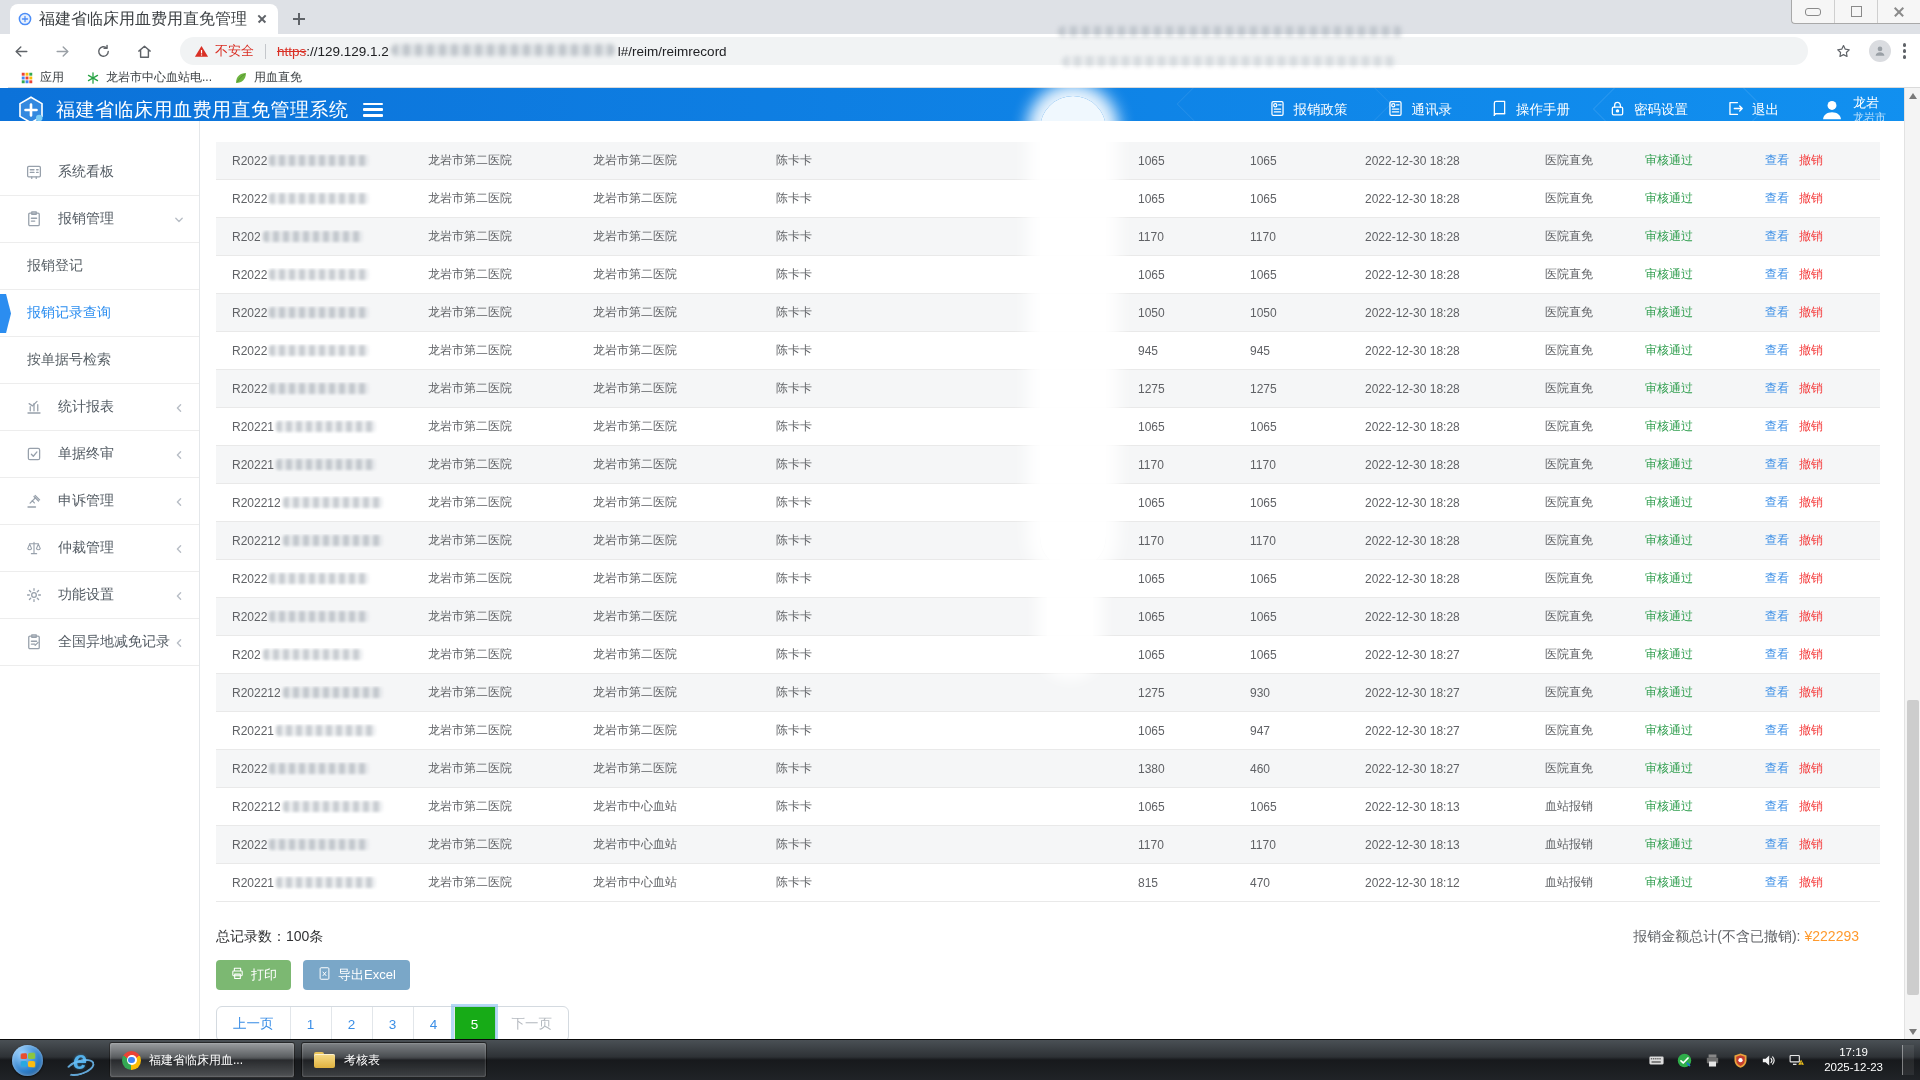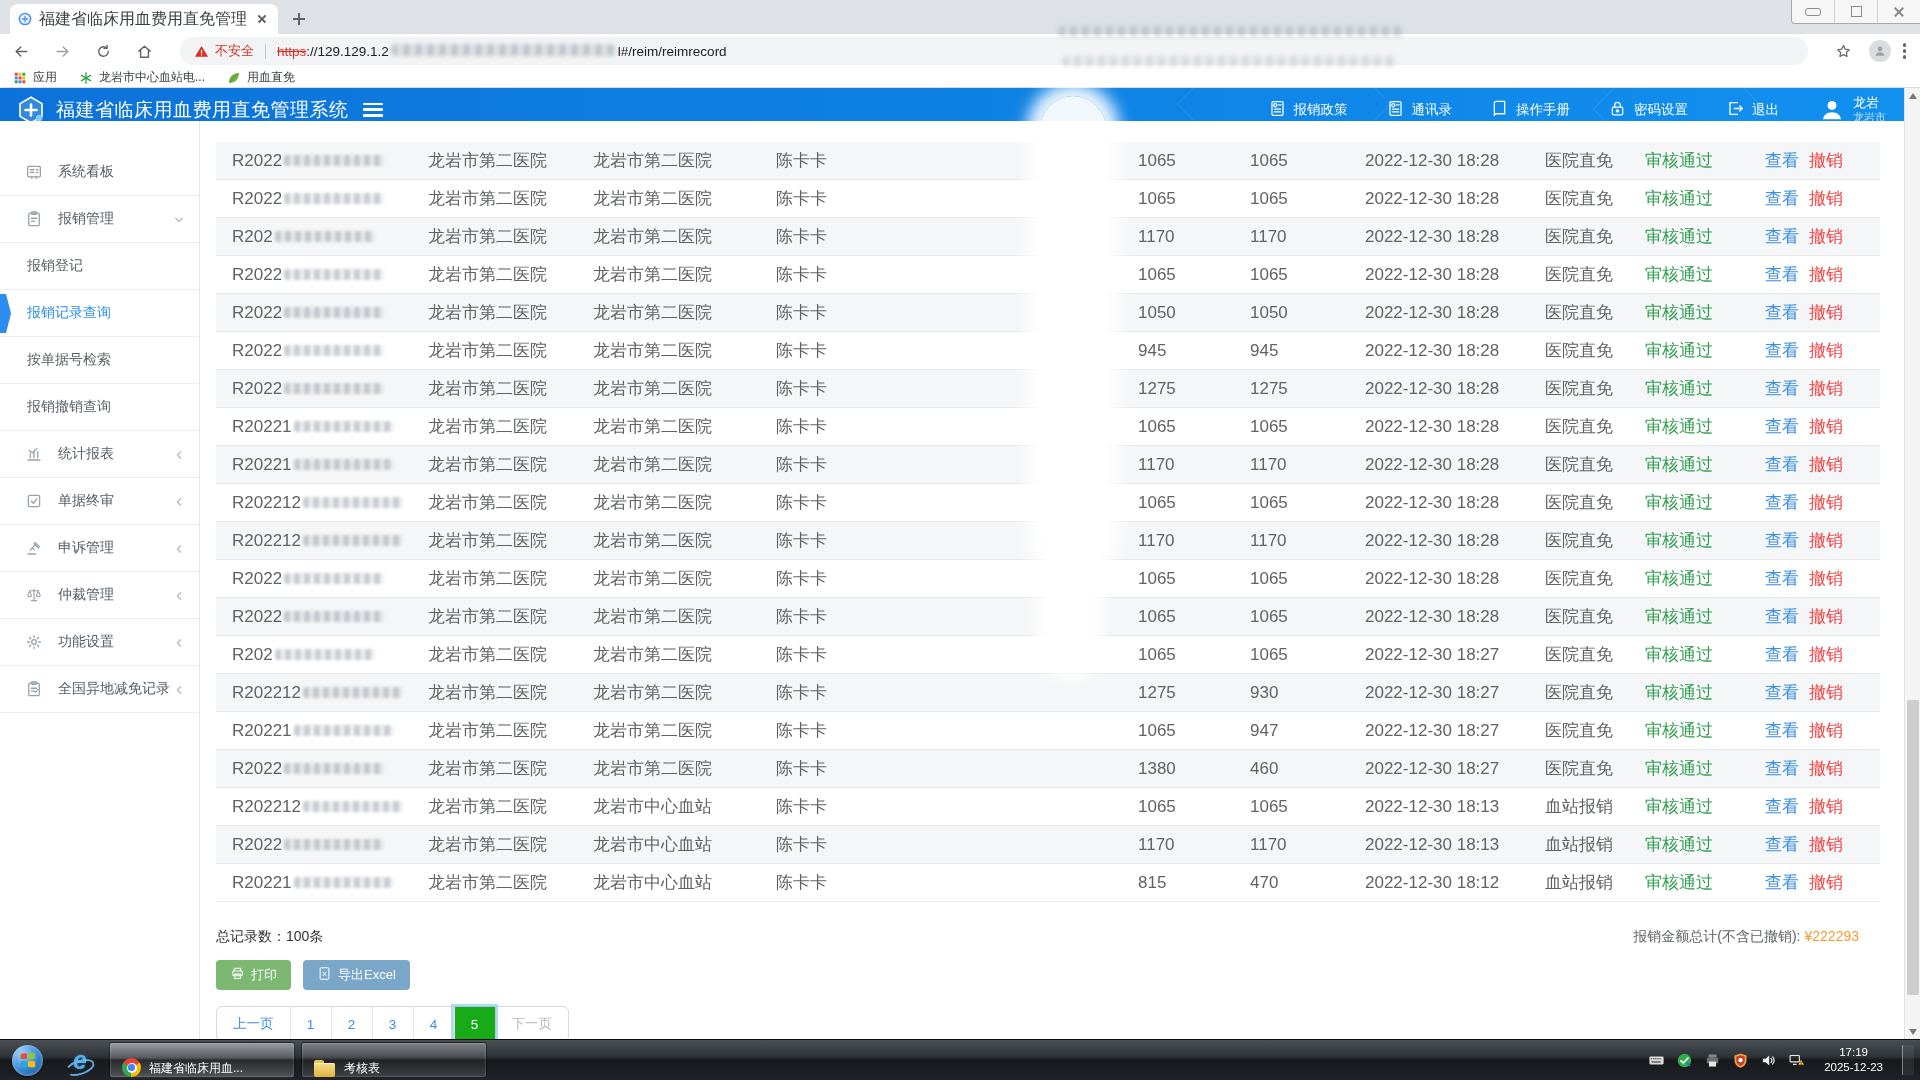--- a/index.html
+++ b/index.html
@@ -36,21 +36,21 @@
   .insecure{color:#d93025;font-size:13px;}
   .omni-sep{width:1px;height:15px;background:#c4c7cb;margin:0 5px;}
   .scheme-struck{color:#d93025;text-decoration:line-through;}
   .redact-inline{display:inline-block;width:225px;height:12px;border-radius:6px;margin:0 2px;background:repeating-linear-gradient(90deg,rgba(140,150,160,.5) 0 7px,rgba(205,210,216,.35) 7px 12px);filter:blur(2px);}
   .omni-right{display:flex;align-items:center;gap:12px;padding-right:6px;}
   .avatar-mini{width:22px;height:22px;border-radius:50%;background:#dadce0;display:flex;align-items:center;justify-content:center;color:#9aa0a6;}
   .avatar-mini svg{width:14px;height:14px;}
   .dots{display:flex;flex-direction:column;gap:2.6px;}
   .dots i{width:3.4px;height:3.4px;border-radius:50%;background:#5f6368;}
 
-  .bookmarks{position:absolute;top:68px;left:1px;right:0;height:20px;background:#fff;border-bottom:1px solid #dadada;display:flex;align-items:center;padding-left:12px;gap:22px;box-sizing:border-box;}
+  .bookmarks{position:absolute;top:68px;left:8px;right:0;height:20px;background:#fff;border-bottom:1px solid #dadada;display:flex;align-items:center;padding-left:12px;gap:22px;box-sizing:border-box;}
   .bm{display:flex;align-items:center;gap:6px;font-size:12px;color:#3c4043;}
   .bm-ic{width:14px;height:14px;display:flex;}
   .bm-ic svg{width:14px;height:14px;}
 
   
   .app-header{position:absolute;top:88px;left:0;right:0;height:43px;background:linear-gradient(90deg,#0c72d9,#1190f0);display:flex;align-items:center;padding:0 16px;color:#fff;box-sizing:border-box;overflow:hidden;}
   .app-header:before{content:"";position:absolute;right:180px;top:-40px;width:120px;height:120px;border:1px solid rgba(255,255,255,.10);transform:rotate(45deg);}
   .app-header:after{content:"";position:absolute;right:560px;top:-60px;width:150px;height:150px;border:1px solid rgba(255,255,255,.08);transform:rotate(45deg);}
   .logo{width:30px;height:30px;margin-right:10px;}
   .app-title{font-size:19px;letter-spacing:.5px;}
@@ -74,21 +74,21 @@
   .side-sub{height:47px;display:flex;align-items:center;border-bottom:1px solid #ededed;padding-left:27px;color:#5a6268;font-size:14px;position:relative;box-sizing:border-box;}
   .side-sub.active{color:#2b8df0;}
   .side-sub.active:before{content:"";position:absolute;left:0;top:4px;width:11px;height:39px;background:#2b8df0;clip-path:polygon(0 0,55% 0,100% 50%,55% 100%,0 100%);}
   .chev{width:12px;height:12px;color:#b8bec6;flex:none;}
   .chev svg{width:12px;height:12px;}
 
   .content{flex:1;position:relative;padding-top:21px;box-sizing:border-box;}
 
   
   .tbody{margin:0 24px 0 16px;}
-  .trow{display:flex;align-items:center;height:38px;border-bottom:1px solid #e9e9e9;font-size:17px;color:#606266;box-sizing:border-box;padding-left:16px;}
+  .trow{display:flex;align-items:center;height:38px;border-bottom:1px solid #e9e9e9;font-size:12px;color:#606266;box-sizing:border-box;padding-left:16px;}
   .trow:nth-child(odd){background:#f5f6f7;}
   .c{white-space:nowrap;overflow:hidden;}
   .c-id{width:196px;display:flex;align-items:center;}
   .smudge{display:inline-block;width:100px;height:11px;margin-left:2px;border-radius:3px;background:repeating-linear-gradient(90deg,rgba(135,145,155,.45) 0 6px,rgba(200,206,212,.3) 6px 10px);filter:blur(1.6px);}
   .c-hosp{width:165px;} .c-stat{width:183px;} .c-name{width:160px;} .c-gap{width:202px;}
   .c-amt{width:112px;} .c-paid{width:115px;} .c-time{width:180px;} .c-type{width:100px;}
   .c-status{width:120px;color:#2f9e4e;}
   .c-action{width:115px;display:flex;gap:10px;}
   .lnk-view{color:#3a8ee6;} .lnk-revoke{color:#f53f3f;}
 
@@ -129,21 +129,21 @@
   
   .taskbar{position:absolute;left:0;right:0;bottom:0;height:40px;background:linear-gradient(180deg,#4a5055 0,#2e3236 42%,#17191c 50%,#202327 100%);border-top:1px solid #0a0a0a;display:flex;align-items:center;z-index:50;}
   .start{width:54px;display:flex;align-items:center;justify-content:center;}
   .orb{width:31px;height:31px;border-radius:50%;background:radial-gradient(circle at 32% 28%,#9fd4ff,#2f82cf 55%,#0b3e75);box-shadow:inset 0 0 4px rgba(255,255,255,.55),0 1px 2px rgba(0,0,0,.7);display:flex;align-items:center;justify-content:center;}
   .flag{width:15px;height:14px;display:grid;grid-template-columns:1fr 1fr;grid-template-rows:1fr 1fr;gap:1.4px;transform:perspective(30px) rotateY(-14deg);}
   .flag i{border-radius:1.5px;}
   .flag .fr{background:#e94e2e;} .flag .fg{background:#8cc63f;} .flag .fb{background:#29a8e0;} .flag .fy{background:#fdbc11;}
   .tb-ie{width:52px;display:flex;align-items:center;justify-content:center;position:relative;}
   .ie-e{font-size:25px;font-style:italic;font-weight:bold;color:#53b0ea;text-shadow:0 0 3px rgba(70,160,220,.6);}
   .ie-ring{position:absolute;width:26px;height:11px;border:2px solid rgba(110,190,245,.85);border-left-color:transparent;border-radius:50%;transform:rotate(-18deg);top:14px;}
-  .task-btn{height:34px;margin:0 3px;border-radius:3px;border:1px solid rgba(0,0,0,.65);display:flex;align-items:flex-end;gap:8px;padding:0 12px;width:160px;color:#fff;font-size:12px;background:linear-gradient(180deg,rgba(255,255,255,.30),rgba(255,255,255,.12) 45%,rgba(255,255,255,.04) 50%,rgba(255,255,255,.14));box-shadow:inset 0 0 2px rgba(255,255,255,.45);}
+  .task-btn{height:34px;margin:0 3px;border-radius:3px;border:1px solid rgba(0,0,0,.65);display:flex;align-items:center;gap:8px;padding:0 12px;width:160px;color:#fff;font-size:12px;background:linear-gradient(180deg,rgba(255,255,255,.30),rgba(255,255,255,.12) 45%,rgba(255,255,255,.04) 50%,rgba(255,255,255,.14));box-shadow:inset 0 0 2px rgba(255,255,255,.45);}
   .task-btn.lit{background:linear-gradient(180deg,rgba(255,255,255,.45),rgba(255,255,255,.2) 45%,rgba(255,255,255,.08) 50%,rgba(255,255,255,.22));}
   .task-label{white-space:nowrap;overflow:hidden;text-overflow:ellipsis;}
   .chrome-ball{width:19px;height:19px;border-radius:50%;background:conic-gradient(from 60deg,#fbbc05 0 120deg,#34a853 120deg 240deg,#ea4335 240deg 360deg);position:relative;flex:none;}
   .chrome-ball:before{content:"";position:absolute;left:4.5px;top:4.5px;width:10px;height:10px;border-radius:50%;background:#fff;}
   .chrome-ball:after{content:"";position:absolute;left:6.3px;top:6.3px;width:6.4px;height:6.4px;border-radius:50%;background:#4285f4;}
   .folder-ic{width:22px;height:17px;position:relative;flex:none;}
   .folder-ic:before{content:"";position:absolute;left:0;top:0;width:10px;height:5px;background:#e8c35a;border-radius:2px 2px 0 0;}
   .folder-ic:after{content:"";position:absolute;left:0;top:2.5px;width:21px;height:14px;background:linear-gradient(180deg,#f7dd8a,#e0b23e);border-radius:2px;box-shadow:inset 0 1px 0 rgba(255,255,255,.6);}
   .tray{margin-left:auto;display:flex;align-items:center;gap:11px;padding-right:6px;}
   .tray svg{width:17px;height:17px;display:block;}
@@ -361,23 +361,20 @@
         </div>
         <div class="side-sub">
           <span>报销登记</span>
         </div>
         <div class="side-sub active">
           <span>报销记录查询</span>
         </div>
         <div class="side-sub">
           <span>按单据号检索</span>
         </div>
-        <div class="side-sub">
-          <span>报销撤销查询</span>
-        </div>
         <div class="side-item">
           <span class="sic"><svg viewBox="0 0 24 24" fill="none" stroke="currentColor" stroke-width="1.7" stroke-linecap="round" stroke-linejoin="round">
               <path d="M4 20h16"></path>
               <path d="M7 17v-5.5M12 17V7.5M17 17v-8"></path>
               <path d="M5.5 7.5l4.5 3 6-6"></path>
             </svg></span>
           <span class="side-label">统计报表</span>
           <span class="chev"><svg viewBox="0 0 12 12" fill="none" stroke="currentColor" stroke-width="1.4" stroke-linecap="round" stroke-linejoin="round">
               <path d="M7.6 2.8L4.4 6l3.2 3.2"></path>
             </svg></span>

